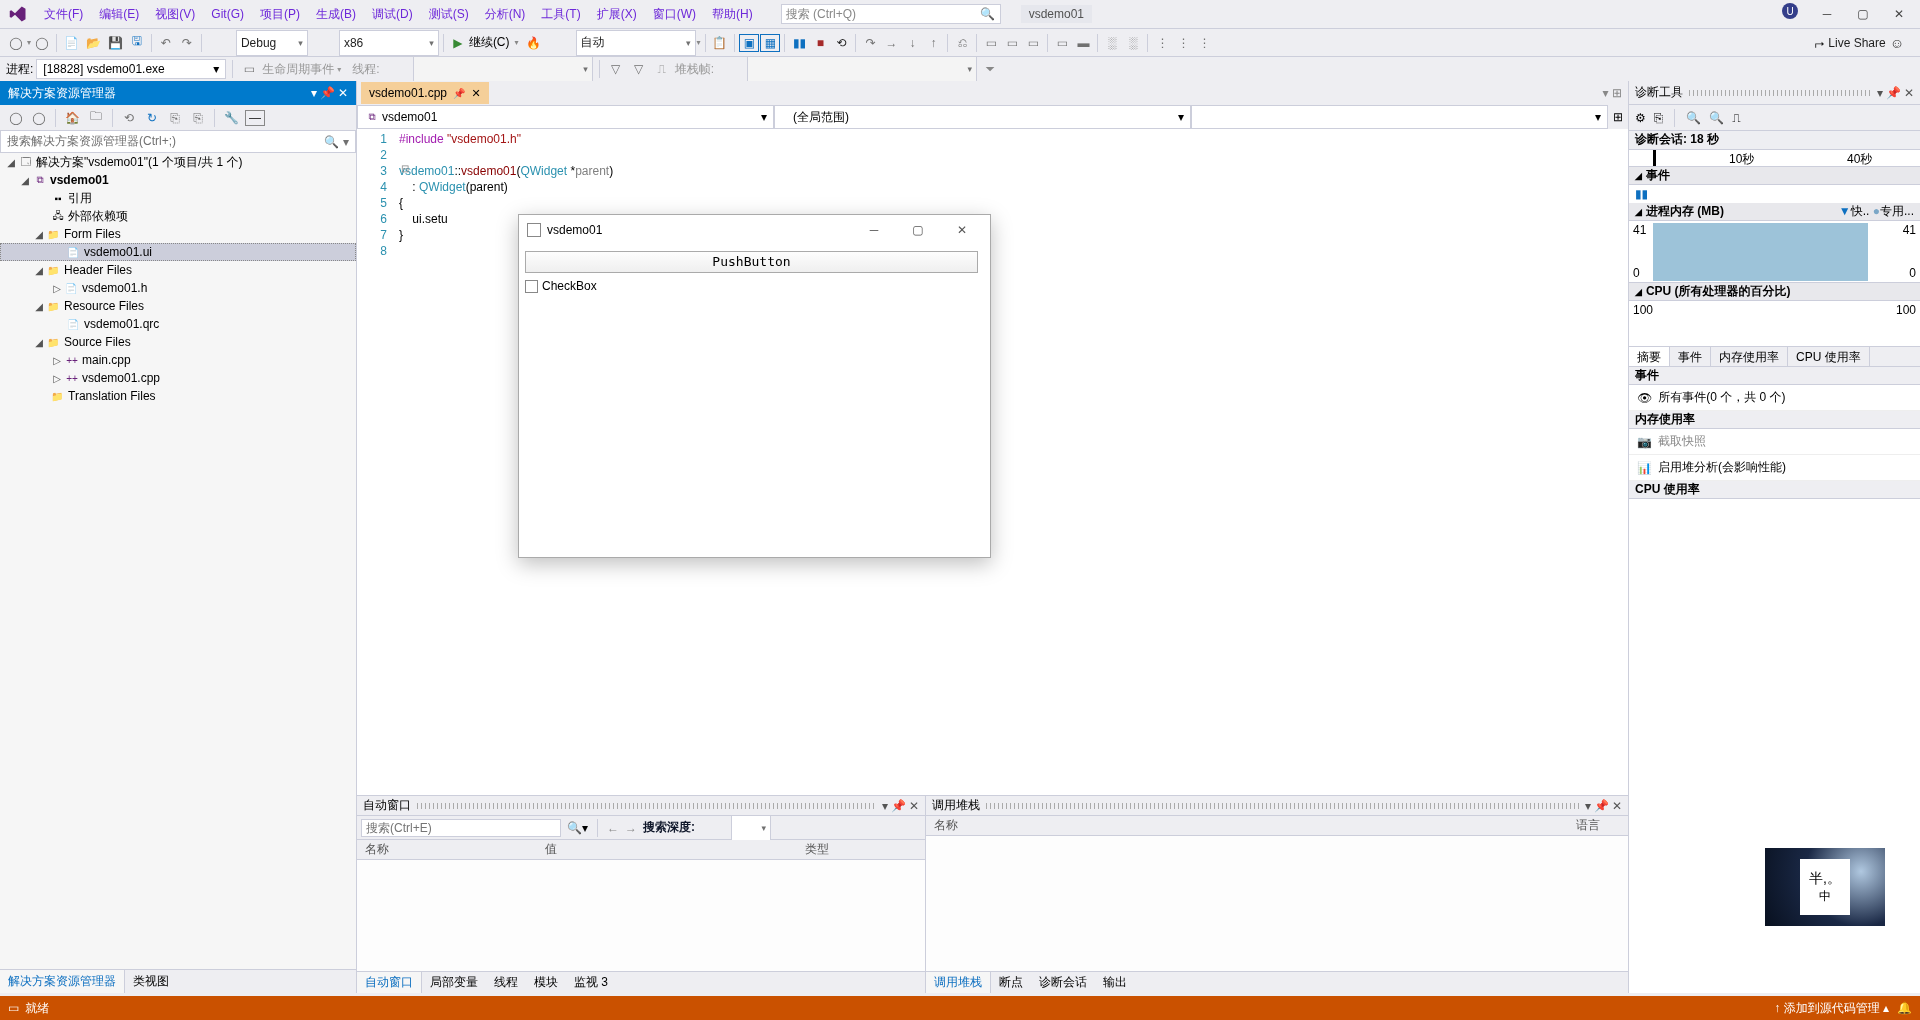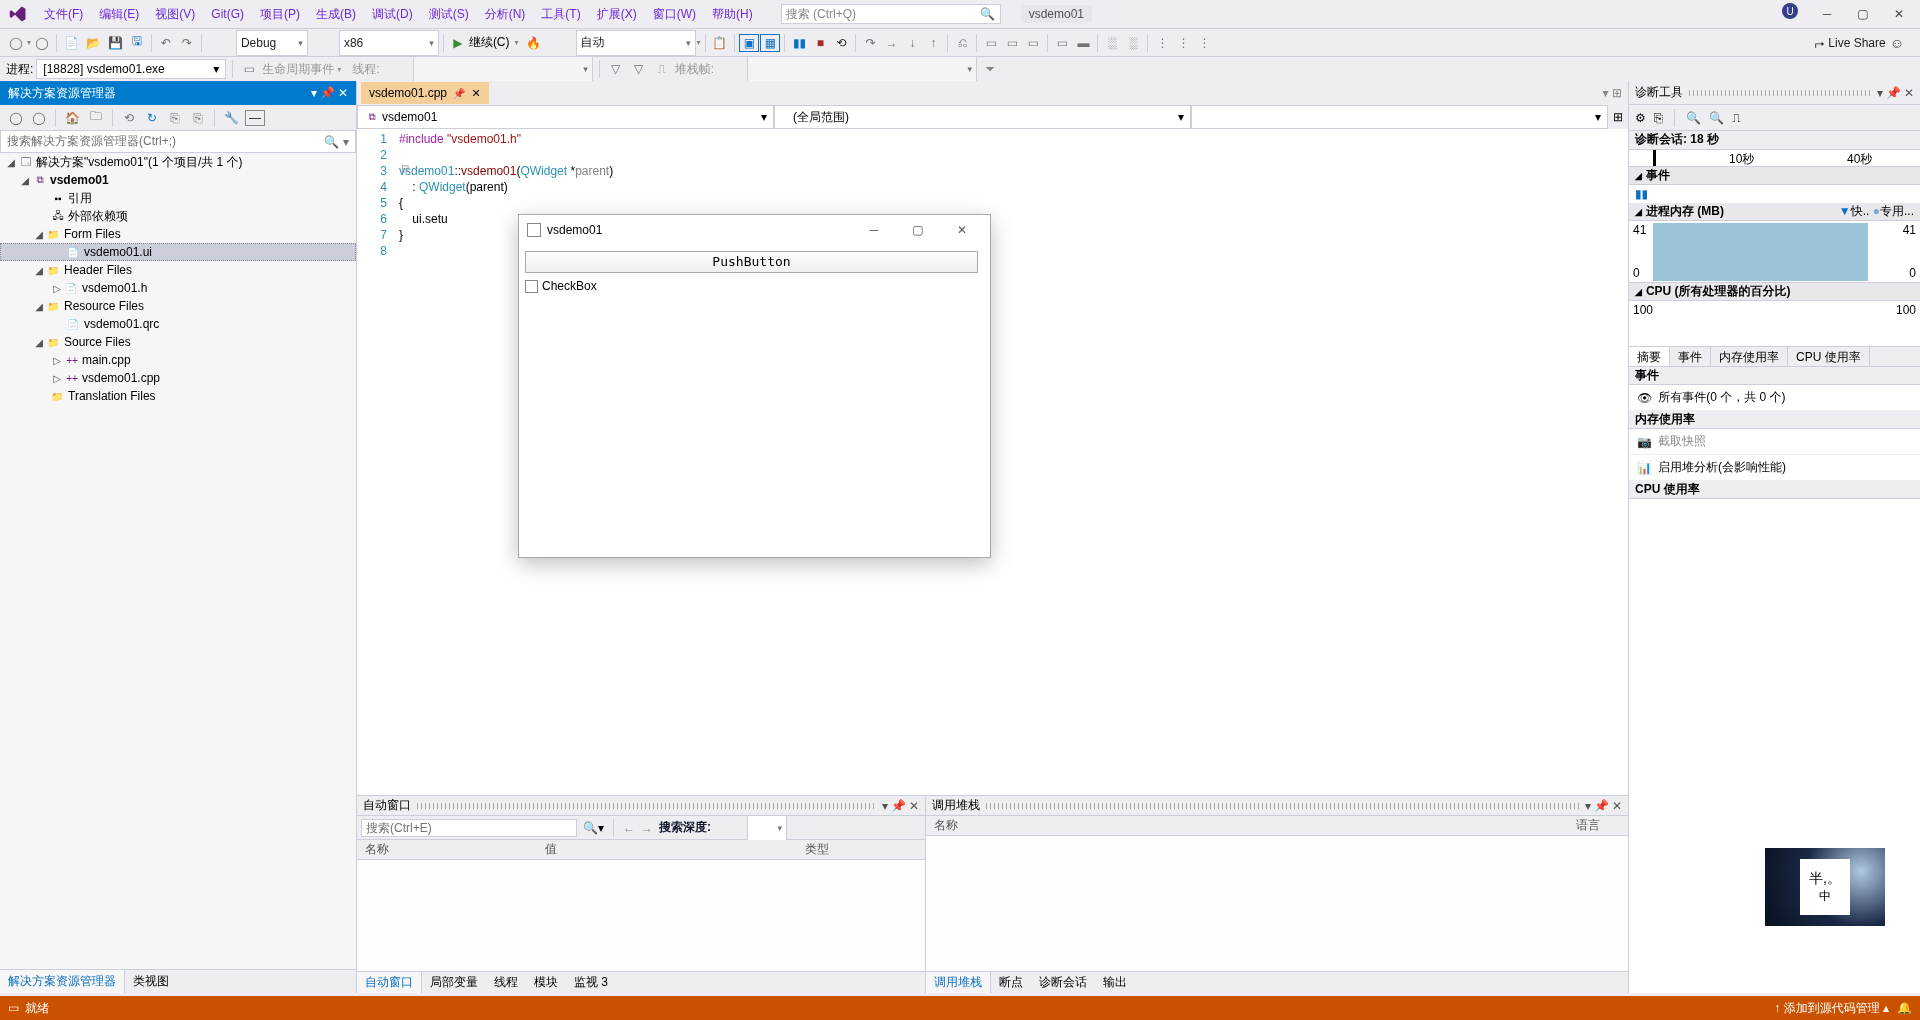--- a/index.html
+++ b/index.html
@@ -55,21 +55,21 @@
 .c-type { color:#2b91af; }
 .fold { position:absolute; left:44px; top:34px; color:#888; font-size:10px; }
 .editor-status { height:20px; border-top:1px solid #cccedb; background:#eeeef2; display:flex; align-items:center; padding:0 6px; gap:10px; }
 .editor-status .right { margin-left:auto; display:flex; gap:14px; }
 .green-check { color:#388a34; }
 .bottom-panels { display:flex; height:198px; border-top:1px solid #cccedb; }
 .bpanel { display:flex; flex-direction:column; background:#eeeef2; }
 .bpanel-title { height:20px; display:flex; align-items:center; padding:0 6px; border-bottom:1px solid #cccedb; }
 .bpanel-title .pins { margin-left:auto; display:flex; gap:3px; color:#555; }
 .auto-search { height:24px; display:flex; align-items:center; gap:6px; padding:0 4px; border-bottom:1px solid #cccedb; }
-.auto-search input { width:216px; height:18px; border:1px solid #cccedb; padding:0 4px; background:#fff; }
+.auto-search input { width:200px; height:18px; border:1px solid #cccedb; padding:0 4px; background:#fff; }
 .table-head { height:20px; display:flex; align-items:center; border-bottom:1px solid #cccedb; background:#eeeef2; }
 .th { padding:0 8px; color:#555; }
 .bpanel-body { flex:1; background:#fdfdfd; }
 .bpanel-tabs { height:22px; display:flex; align-items:center; border-top:1px solid #cccedb; }
 .btab { padding:2px 8px; }
 .btab.active { color:#0e70c0; border-right:1px solid #cccedb; background:#f6f6f6; }
 .diag-panel { width:292px; border-left:1px solid #cccedb; display:flex; flex-direction:column; background:#eeeef2; }
 .diag-title { height:24px; display:flex; align-items:center; padding:0 6px; background:#eeeef2; border-bottom:1px solid #cccedb; }
 .diag-title .pins { margin-left:auto; display:flex; gap:3px; color:#555; }
 .diag-toolbar { height:26px; display:flex; align-items:center; padding:0 6px; gap:8px; border-bottom:1px solid #cccedb; }

